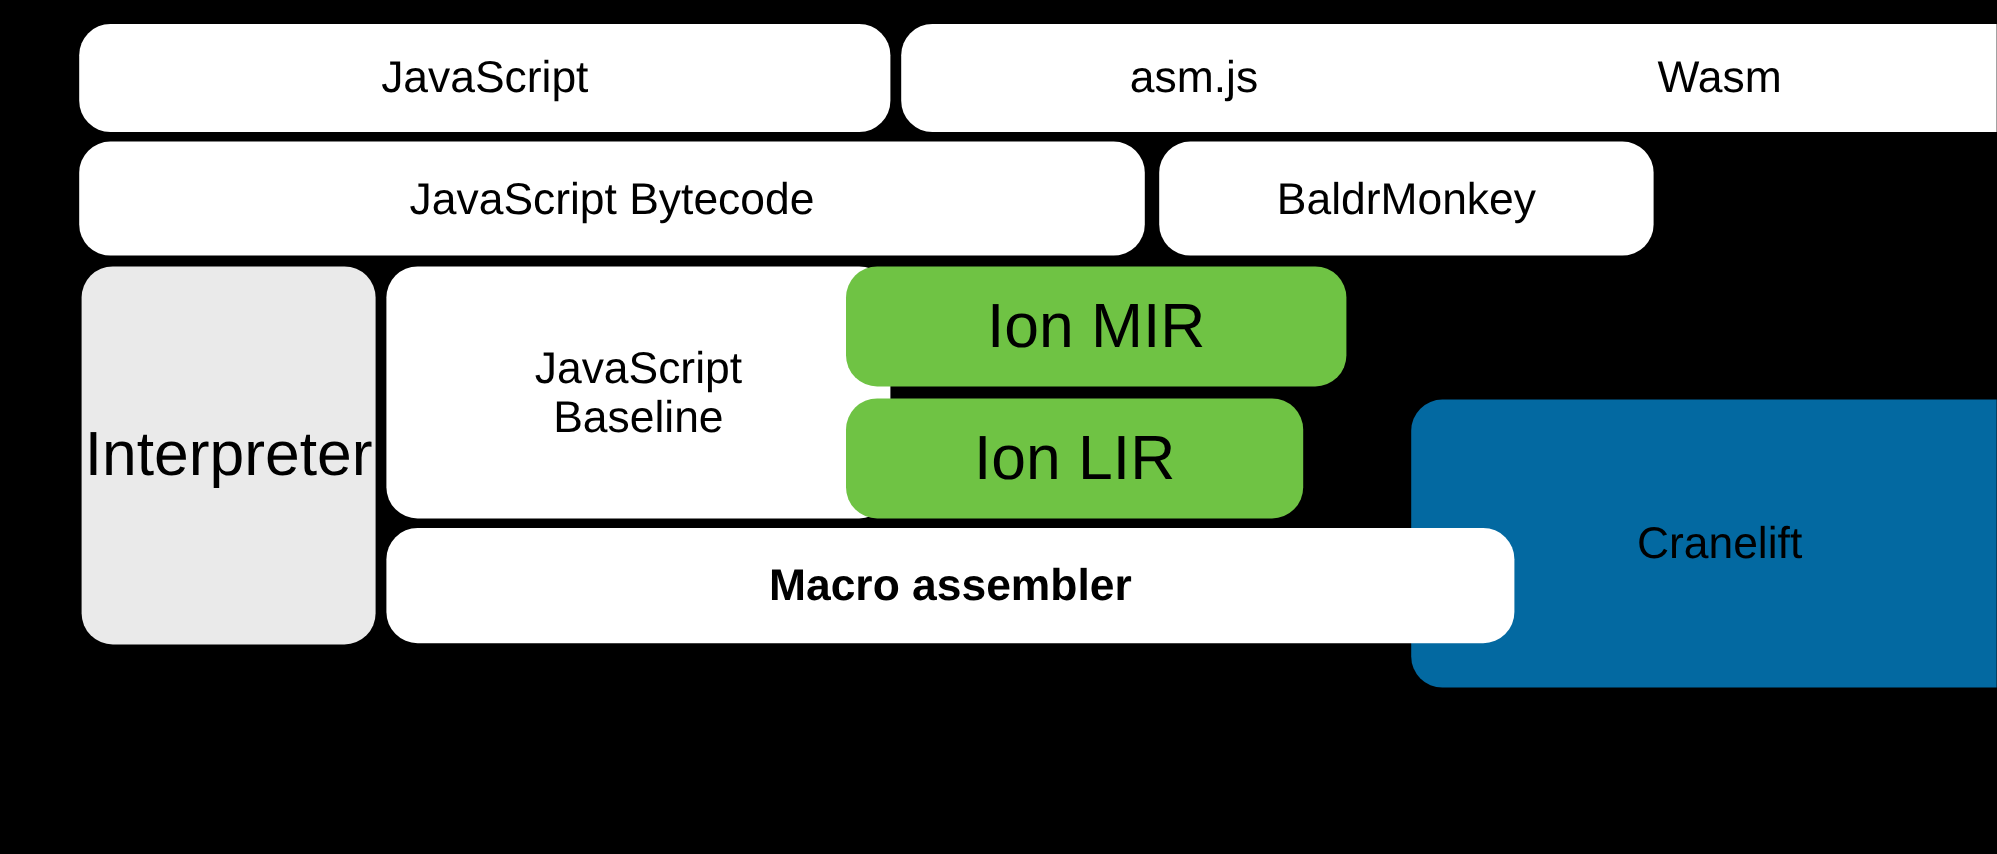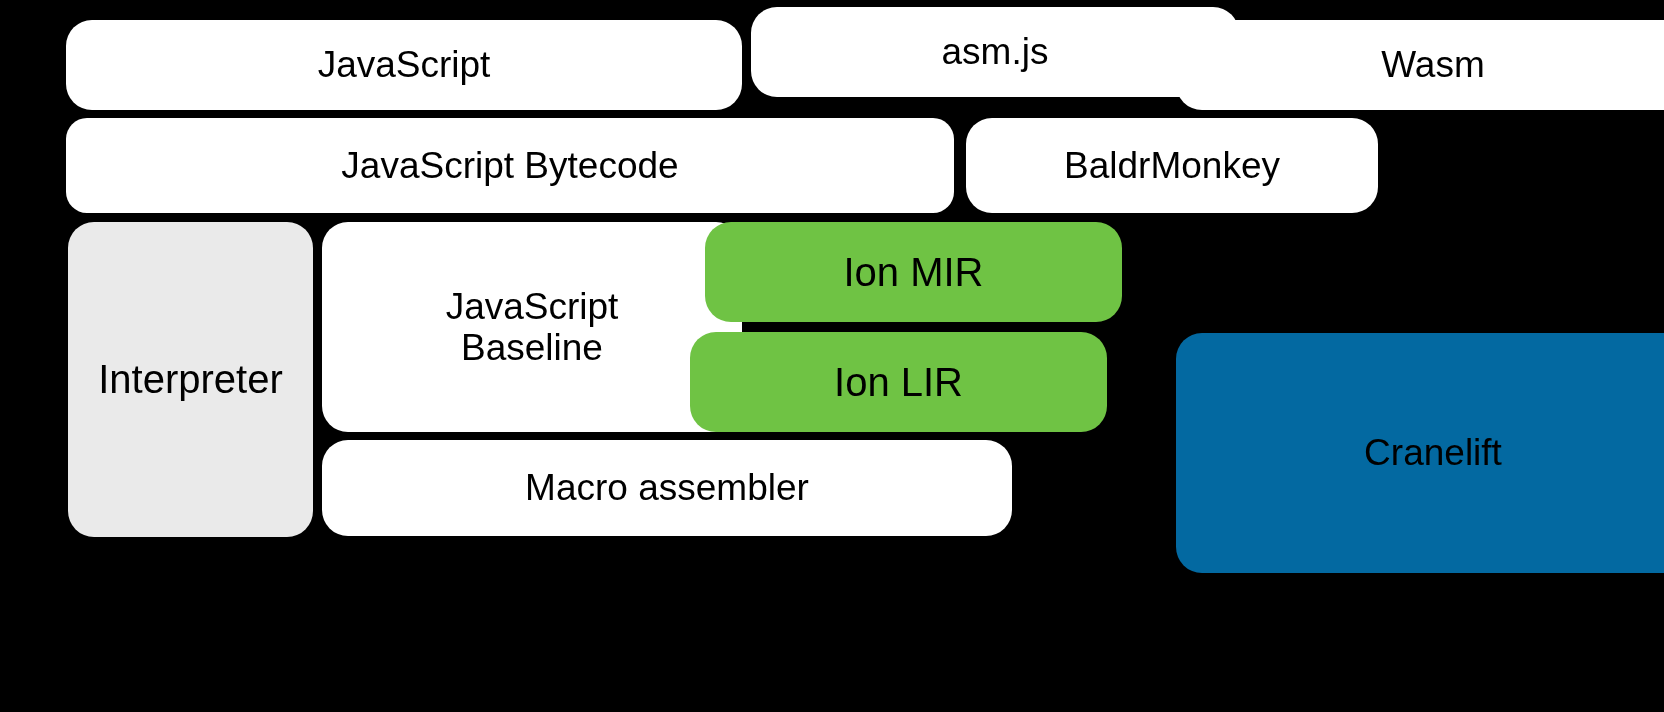--- a/index.html
+++ b/index.html
@@ -32,38 +32,38 @@
     background: #FFFFFF;
     white-space: pre-line;
     -webkit-font-smoothing: antialiased;
   }
   .fill-white  { background: #FFFFFF; }
   .fill-gray   { background: #EAEAEA; }
   .fill-green  { background: #6FC344; }
   .fill-pink   { background: #0369a1; }
 
   .fs-lg { font-size: 37px; margin-left: 46px; }
-  .fs-md { font-size: 40px; }
+  .fs-md { font-size: 52px; }
 
   
   .n-javascript        { left: 20px;   top: 20px;  width: 676px; height: 90px; }
-  .n-asmjs             { left: 705px;  top: 7px;  width: 488px; height: 90px; }
+  .n-asmjs             { left: 705px;  top: 20px;  width: 488px; height: 90px; }
   .n-wasm              { left: 1130px; top: 20px;  width: 514px; height: 90px; }
 
   
-  .n-bytecode          { left: 20px;   top: 118px; width: 888px; height: 95px; border-radius: 21px; }
+  .n-bytecode          { left: 20px;   top: 118px; width: 888px; height: 95px; }
   .n-baldrmonkey       { left: 920px;  top: 118px; width: 412px; height: 95px; }
 
   
   .n-interpreter       { left: 20px;   top: 222px; width: 245px; height: 315px; margin-left: 48px; }
   .n-baseline          { left: 276px;  top: 222px; width: 420px; height: 210px; }
   .n-ionmir            { left: 705px;  top: 222px; width: 417px; height: 100px; }
-  .n-ionlir            { left: 690px;  top: 332px; width: 417px; height: 100px; }
+  .n-ionlir            { left: 705px;  top: 332px; width: 381px; height: 100px; }
   .n-cranelift         { left: 1130px; top: 333px; width: 514px; height: 240px; }
-  .n-macroasm          { left: 276px;  top: 440px; width: 690px; height: 96px; }
+  .n-macroasm          { left: 276px;  top: 440px; width: 940px; height: 96px; font-weight: bold; }
   .n-nativecode        { left: 276px;  top: 545px; width: 1264px; height: 100px; }
 </style>
 </head>
 <body>
 
 <div id="diagram">
 
   <div class="node fill-white fs-lg n-javascript">JavaScript</div>
 
   <div class="node fill-white fs-lg n-asmjs">asm.js</div>

